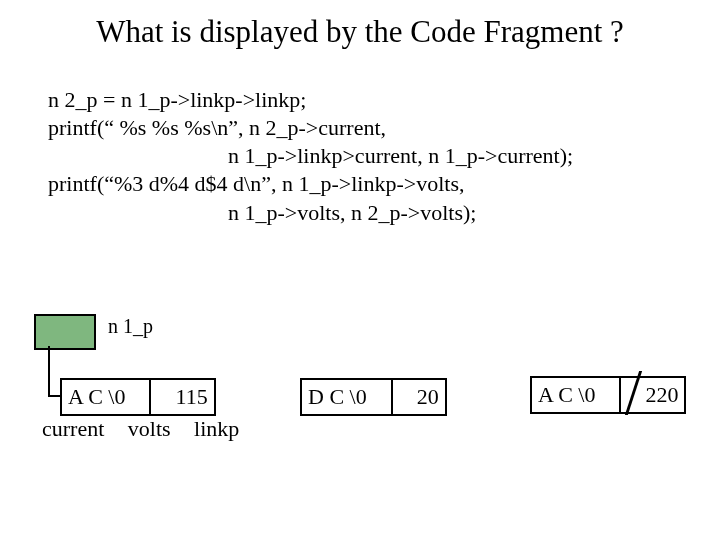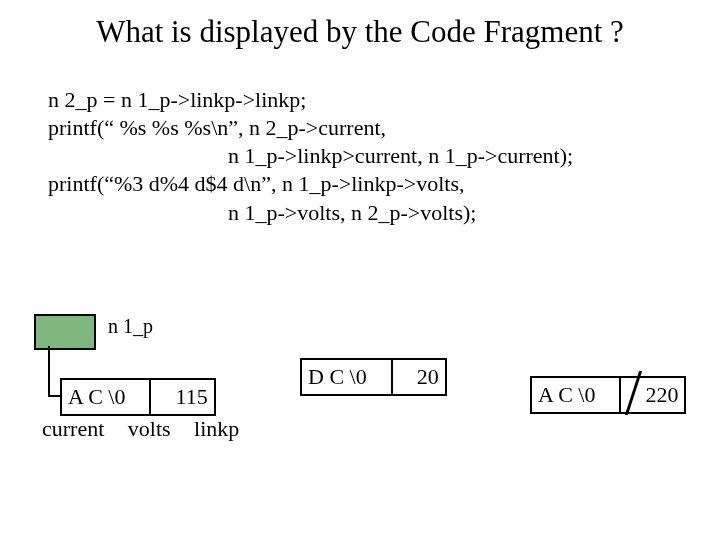--- a/index.html
+++ b/index.html
@@ -58,21 +58,21 @@
     justify-content: center;
     font-size: 22px;
     padding: 0 6px;
     white-space: nowrap;
   }
   .divider {
     width: 2px;
     background: #000;
   }
   .node1 { top: 378px; left: 60px; }
-  .node2 { top: 358px; left: 300px; }
+  .node2 { top: 378px; left: 300px; }
   .node3 { top: 376px; left: 530px; }
   .fieldlabels {
     position: absolute;
     top: 416px;
     left: 42px;
     font-size: 22px;
   }
   .fieldlabels span { margin-right: 18px; }
   .greenbox {
     position: absolute;

